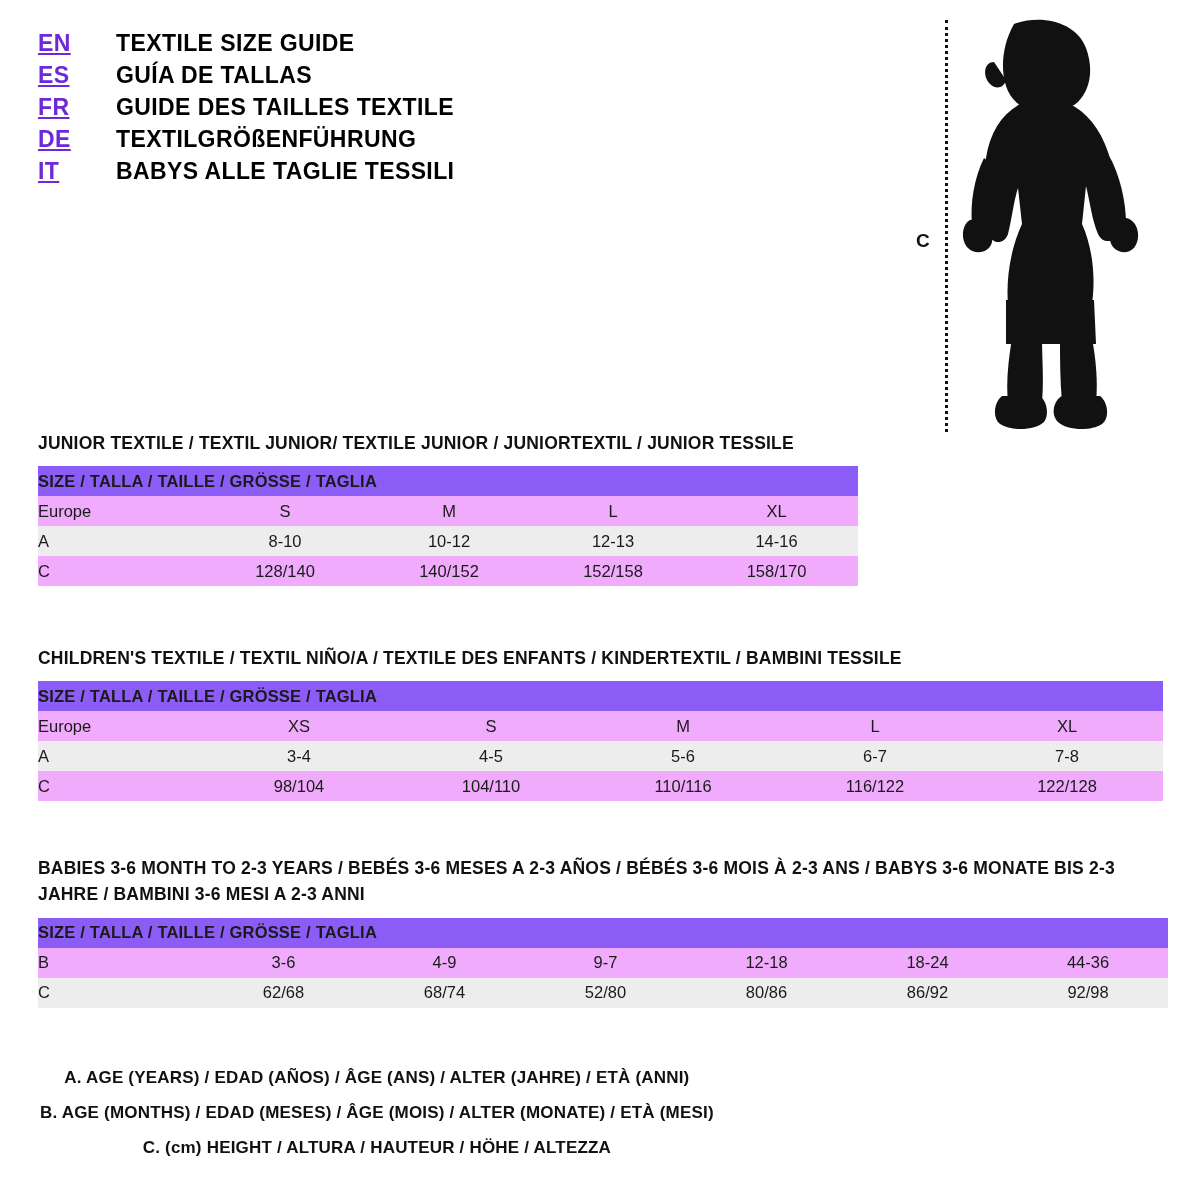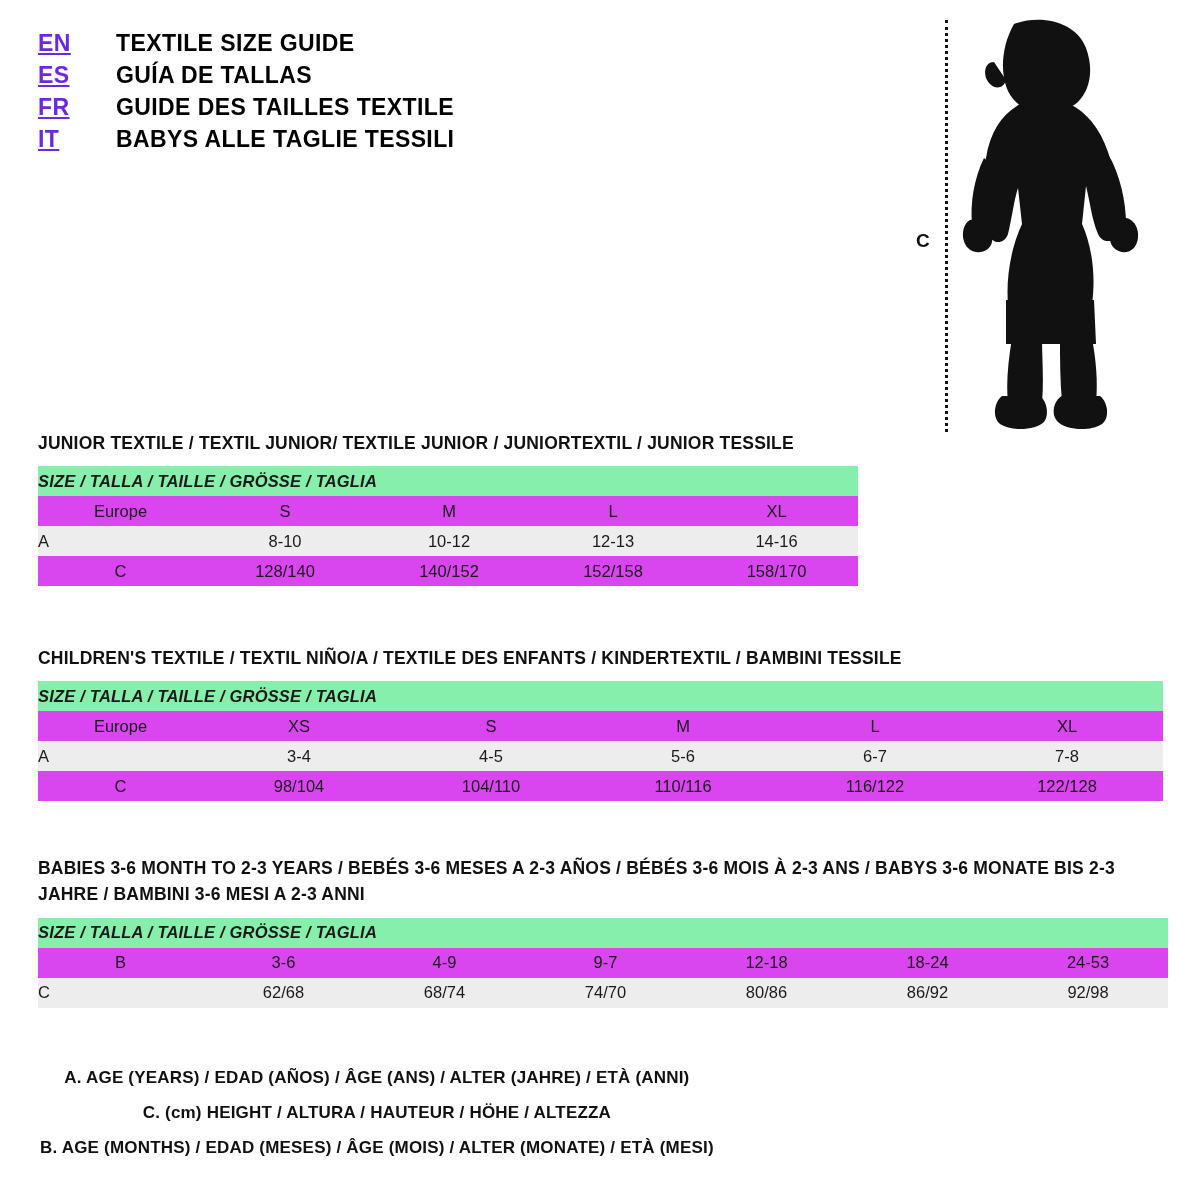--- a/index.html
+++ b/index.html
@@ -95,29 +95,28 @@
     table-layout: fixed;
   }
   table.size-table td {
     font-size: 16.5px;
     color: #1a1a1a;
     padding: 0;
     height: 30px;
     vertical-align: middle;
   }
   .hdr-bar td {
-    background: #86efac;
+    background: #8b5cf6;
     font-weight: 700;
     font-size: 16.5px;
     height: 29px;
     padding-left: 8px;
     letter-spacing: 0.2px;
-    font-style: italic;
-  }
-  .row-light td { background: #d946ef; text-align: center; }
+  }
+  .row-light td { background: #f0abfc; }
   .row-shade td { background: #ededed; }
   .cell-label {
     padding-left: 8px;
     text-align: left;
   }
   .cell-val {
     text-align: center;
   }
 
   
@@ -144,20 +143,24 @@
     <span class="lang-code">EN</span>
     <span class="lang-title">TEXTILE SIZE GUIDE</span>
   </div>
   <div class="header-row">
     <span class="lang-code">ES</span>
     <span class="lang-title">GUÍA DE TALLAS</span>
   </div>
   <div class="header-row">
     <span class="lang-code">FR</span>
     <span class="lang-title">GUIDE DES TAILLES TEXTILE</span>
+  </div>
+  <div class="header-row">
+    <span class="lang-code">DE</span>
+    <span class="lang-title">TEXTILGRÖßENFÜHRUNG</span>
   </div>
   <div class="header-row">
     <span class="lang-code">IT</span>
     <span class="lang-title">BABYS ALLE TAGLIE TESSILI</span>
   </div>
 </div>
 
 <div class="figure-area">
   <span class="figure-label">C</span>
   <div class="dashline"></div>
@@ -294,32 +297,32 @@
       <tr class="hdr-bar">
         <td colspan="7">SIZE / TALLA / TAILLE / GRÖSSE / TAGLIA</td>
       </tr>
       <tr class="row-light">
         <td class="cell-label">B</td>
         <td class="cell-val">3-6</td>
         <td class="cell-val">4-9</td>
         <td class="cell-val">9-7</td>
         <td class="cell-val">12-18</td>
         <td class="cell-val">18-24</td>
-        <td class="cell-val">24-53</td>
+        <td class="cell-val">44-36</td>
       </tr>
       <tr class="row-shade">
         <td class="cell-label">C</td>
         <td class="cell-val">62/68</td>
         <td class="cell-val">68/74</td>
-        <td class="cell-val">74/70</td>
+        <td class="cell-val">52/80</td>
         <td class="cell-val">80/86</td>
         <td class="cell-val">86/92</td>
         <td class="cell-val">92/98</td>
       </tr>
     </tbody>
   </table>
 </div>
 
 <div class="legend">
   <div class="legend-line">A. AGE (YEARS) / EDAD (AÑOS) / ÂGE (ANS) / ALTER (JAHRE) / ETÀ (ANNI)</div>
+  <div class="legend-line">B. AGE (MONTHS) / EDAD (MESES) / ÂGE (MOIS) / ALTER (MONATE) / ETÀ (MESI)</div>
   <div class="legend-line">C. (cm) HEIGHT / ALTURA / HAUTEUR / HÖHE / ALTEZZA</div>
-  <div class="legend-line">B. AGE (MONTHS) / EDAD (MESES) / ÂGE (MOIS) / ALTER (MONATE) / ETÀ (MESI)</div>
 </div>
 
 </body></html>

